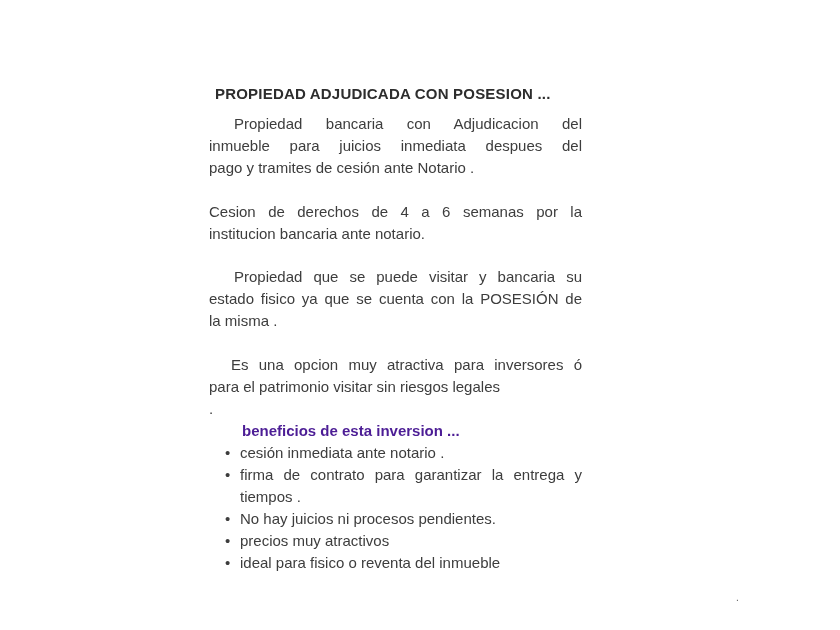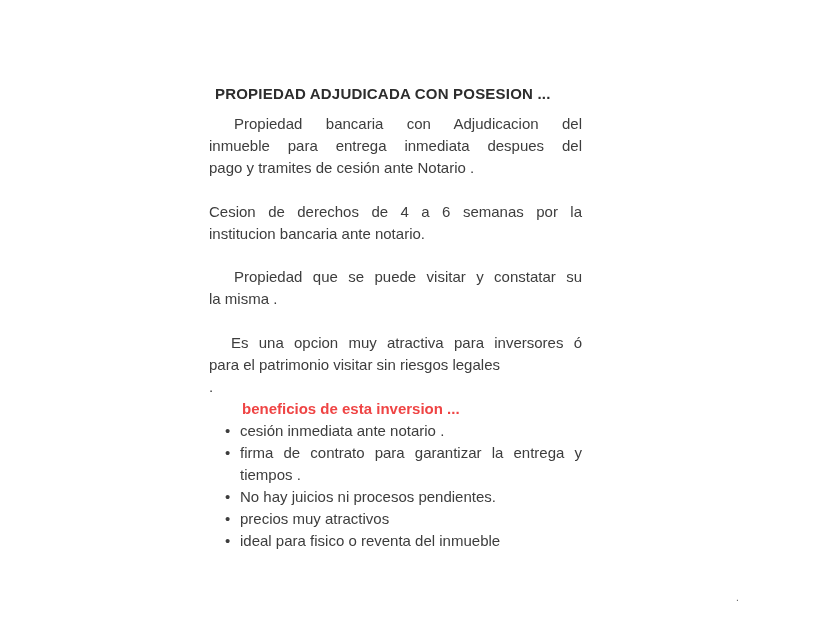--- a/index.html
+++ b/index.html
@@ -41,21 +41,21 @@
   .line.stretch {
     text-align: justify;
     text-align-last: justify;
   }
   .line.ind25 { padding-left: 25px; }
   .line.ind22 { padding-left: 22px; }
   .benefits-heading {
     margin: 0;
     padding-left: 33px;
     font-weight: bold;
-    color: #ef4444;
+    color: #4c1d95;
   }
   .bullet-list { margin: 0; }
   .bullet { display: flex; }
   .bullet .marker {
     flex: none;
     width: 15px;
     margin-left: 16px;
   }
   .bullet .btext { flex: 1; min-width: 0; }
   .stray {
@@ -70,31 +70,32 @@
 </head>
 <body>
 
 <div class="page">
   <div class="content">
 
     <h1 class="doc-title">PROPIEDAD ADJUDICADA CON POSESION ...</h1>
 
     <div class="para">
       <div class="line stretch ind25">Propiedad bancaria con Adjudicacion del</div>
-      <div class="line stretch">inmueble para entrega inmediata despues del</div>
+      <div class="line stretch">inmueble para juicios inmediata despues del</div>
       <div class="line">pago y tramites de cesión ante Notario .</div>
     </div>
 
     <div class="para m21">
       <div class="line stretch">Cesion de derechos de 4 a 6 semanas por la</div>
       <div class="line">institucion bancaria ante notario.</div>
     </div>
 
     <div class="para">
-      <div class="line stretch ind25">Propiedad que se puede visitar y constatar su</div>
+      <div class="line stretch ind25">Propiedad que se puede visitar y bancaria su</div>
+      <div class="line stretch">estado fisico ya que se cuenta con la POSESIÓN de</div>
       <div class="line">la misma .</div>
     </div>
 
     <div class="para tight">
       <div class="line stretch ind22">Es una opcion muy atractiva para inversores ó</div>
       <div class="line">para el patrimonio visitar sin riesgos legales</div>
     </div>
 
     <div class="para tight">
       <div class="line">.</div>

